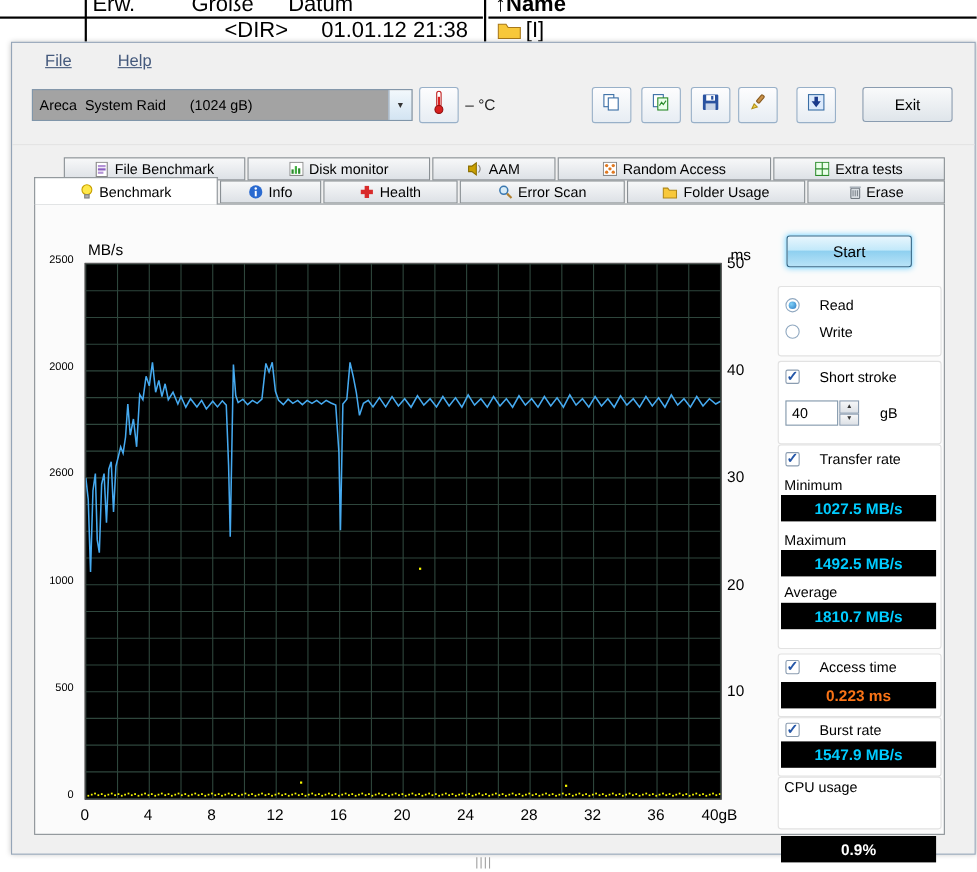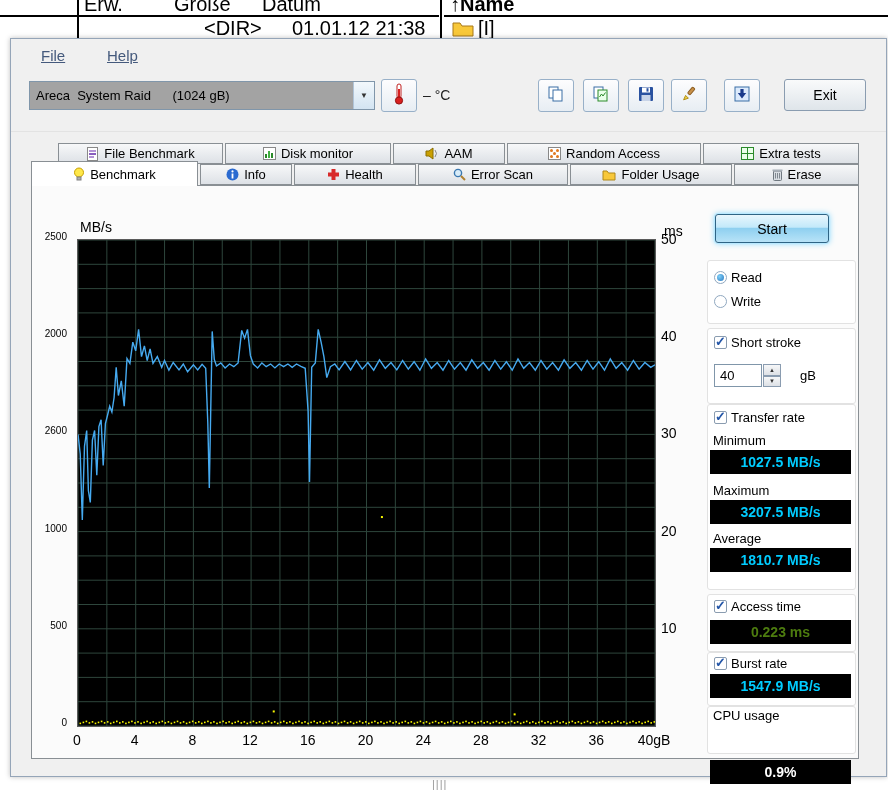--- a/index.html
+++ b/index.html
@@ -47,31 +47,31 @@
   .axisR{position:absolute;left:627px;top:53px;width:34px;height:486px;}
   .axisR>div{position:absolute;left:2px;font-size:14px;}
   .axisX{position:absolute;left:45px;top:546px;width:590px;height:18px;}
   .axisX>div{position:absolute;top:0;transform:translateX(-50%);font-size:14px;white-space:nowrap;}
   
   .grp{position:absolute;background:#fff;border:1px solid #e2e2e2;border-radius:3px;}
   .startbtn{position:absolute;left:683px;top:28px;width:112px;height:27px;border:1px solid #2f6485;border-radius:3px;
        background:linear-gradient(180deg,#e8f6fd 0%,#c3e9fa 45%,#8fd0f0 50%,#b8e3f7 100%);
        display:flex;align-items:center;justify-content:center;font-size:14px;
        box-shadow:0 0 0 1px #b8e9ff,0 0 6px #6fd0ff;}
-  .radiorow,.chkrow{position:absolute;display:flex;align-items:center;gap:4px;font-size:13px;cursor:default;}
+  .radiorow,.chkrow{position:absolute;display:flex;align-items:center;gap:18px;font-size:13px;cursor:default;}
   .radiodot{width:13px;height:13px;border-radius:50%;border:1px solid #90a8c0;background:#fff;position:relative;box-sizing:border-box;flex:none;}
   .radiodot.on::after{content:"";position:absolute;left:2px;top:2px;width:7px;height:7px;border-radius:50%;
        background:radial-gradient(circle at 35% 35%,#7fd0f8,#2a78c0);}
   .chkbox{width:13px;height:13px;border:1px solid #8a9cb0;background:#fff;border-radius:2px;position:relative;box-sizing:border-box;flex:none;}
   .chkbox.on::after{content:"\2713";position:absolute;left:0px;top:-3px;font-size:13px;font-weight:bold;color:#2456a8;}
   .plabel{position:absolute;font-size:13px;}
   .valbox{position:absolute;width:141px;height:24px;background:#000;display:flex;align-items:center;justify-content:center;
        font-size:14px;font-weight:bold;}
   .valbox.cyan{color:#00ccff;}
-  .valbox.yellow{color:#4d7c0f;}
+  .valbox.yellow{color:#f97316;}
   .valbox.white{color:#ffffff;margin-top:36px;}
   .spinfield{position:absolute;left:682px;top:178px;width:48px;height:23px;background:#fff;border:1px solid #8096aa;
        display:flex;align-items:center;padding-left:5px;font-size:13px;box-sizing:border-box;}
   .spinbtns{position:absolute;left:731px;top:178px;width:18px;height:23px;display:flex;flex-direction:column;}
   .spinbtns>div{flex:1;border:1px solid #8a9cb0;background:linear-gradient(#f6f7f8,#dde1e6);
        display:flex;align-items:center;justify-content:center;font-size:6px;color:#333;box-sizing:border-box;}
   
   .splitter{position:absolute;left:432px;top:778px;font-size:11px;color:#999;letter-spacing:1px;}
 </style>
 </head>
@@ -567,21 +567,21 @@
     <span class="plabel" style="left:768px;top:182px">gB</span>
 
     <div class="grp" style="left:675px;top:218px;width:147px;height:184px"></div>
     <div class="chkrow" style="left:682px;top:224px">
       <span class="chkbox on"></span>
       <span>Transfer rate</span>
     </div>
     <div class="plabel" style="left:681px;top:247px">Minimum</div>
     <div class="valbox cyan" style="left:678px;top:264px">1027.5 MB/s</div>
     <div class="plabel" style="left:681px;top:297px">Maximum</div>
-    <div class="valbox cyan" style="left:678px;top:314px">3207.5 MB/s</div>
+    <div class="valbox cyan" style="left:678px;top:314px">1492.5 MB/s</div>
     <div class="plabel" style="left:681px;top:345px">Average</div>
     <div class="valbox cyan" style="left:678px;top:362px">1810.7 MB/s</div>
 
     <div class="grp" style="left:675px;top:408px;width:147px;height:56px"></div>
     <div class="chkrow" style="left:682px;top:413px">
       <span class="chkbox on"></span>
       <span>Access time</span>
     </div>
     <div class="valbox yellow" style="left:678px;top:434px">0.223 ms</div>
 

